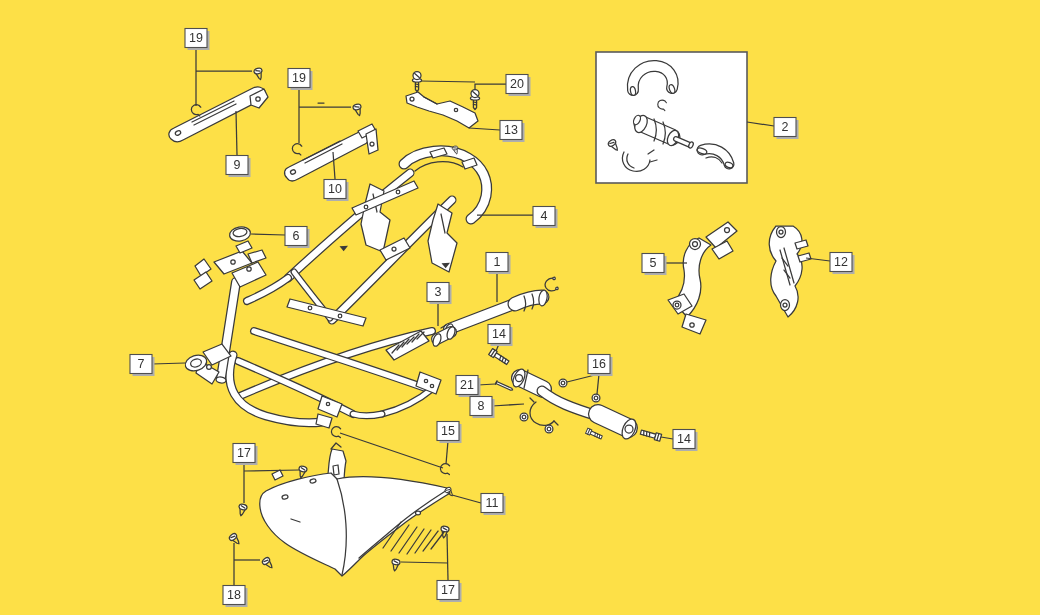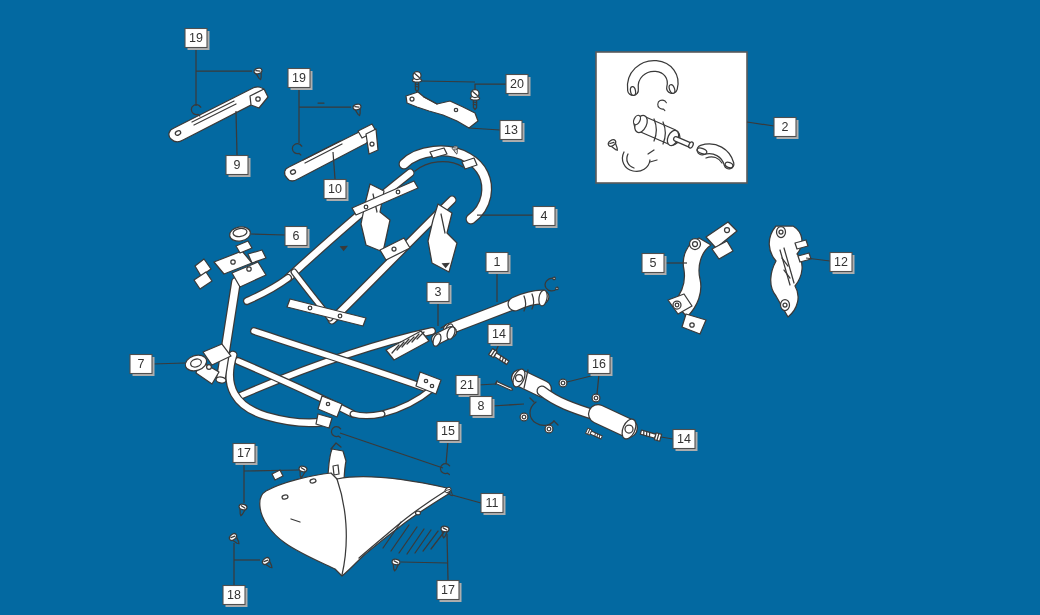--- a/index.html
+++ b/index.html
@@ -1,16 +1,16 @@
 <!DOCTYPE html>
 <html><head>
 <meta charset="utf-8">
 <style>
   html,body{margin:0;padding:0;background:#ffffff;}
-  .stage{position:relative;width:1040px;height:615px;background:#0369a1;overflow:hidden;
+  .stage{position:relative;width:1040px;height:615px;background:#fde047;overflow:hidden;
          font-family:"Liberation Sans", sans-serif;}
   svg{position:absolute;left:0;top:0;}
   svg *{vector-effect:none;}
   .ln{stroke:#3a3a3a;stroke-width:1.25;fill:none;stroke-linecap:round;stroke-linejoin:round;}
   .f{stroke:#3a3a3a;stroke-width:1.25;fill:#ffffff;stroke-linejoin:round;}
   .tube{fill:none;stroke-linecap:round;stroke-linejoin:round;}
   text.lbl{font-family:"Liberation Sans", sans-serif;}
 </style>
 </head>
 <body>

